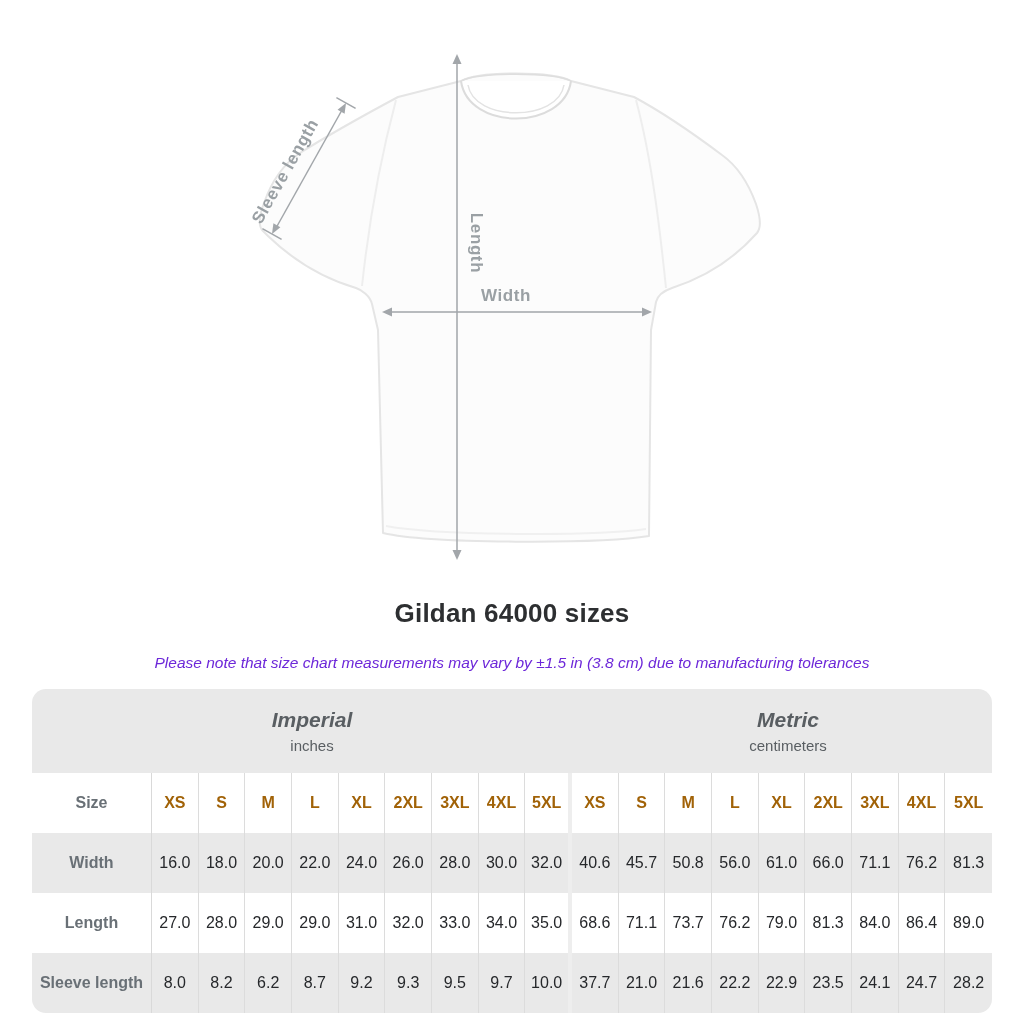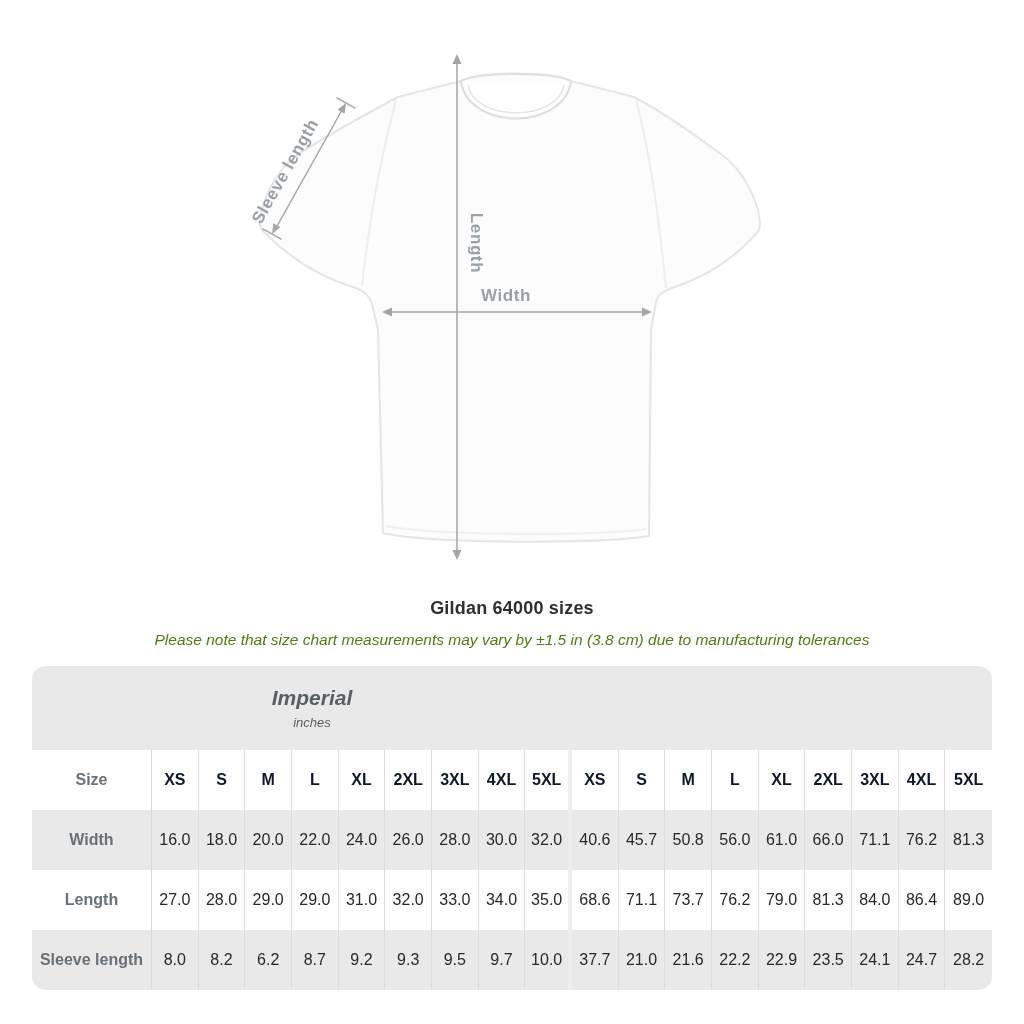--- a/index.html
+++ b/index.html
@@ -8,54 +8,54 @@
     width:1024px; height:1024px; overflow:hidden;
     font-family:"Liberation Sans","DejaVu Sans",sans-serif;
     -webkit-font-smoothing:antialiased;
   }
   .figure-wrap { width:1024px; height:592px; position:relative; }
   svg text {
     font-family:"Liberation Sans","DejaVu Sans",sans-serif;
     fill:#9aa0a4; font-weight:700; letter-spacing:.6px;
   }
   .page-title {
-    text-align:center; font-size:18px; font-weight:700; color:#2d2f31;
+    text-align:center; font-size:26px; font-weight:700; color:#2d2f31;
     margin-top:6px; letter-spacing:.2px;
   }
   .page-note {
-    text-align:center; font-style:italic; font-size:15.5px; color:#4d7c0f;
-    margin-top:12px;
+    text-align:center; font-style:italic; font-size:15.5px; color:#6d28d9;
+    margin-top:25px;
   }
   .size-table { width:960px; margin:17px auto 0; font-size:16px; }
   .band {
     display:grid; grid-template-columns:540px 420px;
     background:#e9e9e9; border-radius:14px 14px 0 0; height:84px;
   }
   .band-cell {
     display:flex; flex-direction:column; align-items:center; justify-content:center;
     gap:5px; color:#595e62;
   }
   .band-cell.imperial { padding-left:20px;align-items:center; }
   .band-cell.metric { padding-left:12px; }
   .g-label { font-weight:700; font-style:italic; font-size:21px; }
-  .g-sub { font-style:italic; font-size:13px; }
+  .g-sub { font-size:15px; }
   .row {
     display:grid; grid-template-columns:120px repeat(18,1fr); height:60px;
   }
   .r-gray { background:#e9e9e9; }
   .row:last-child { border-radius:0 0 14px 14px; overflow:hidden; }
   .c {
     display:flex; align-items:center; justify-content:center;
     border-right:1px solid #dcdcdc; white-space:nowrap;
   }
   .c:last-child { border-right:none; }
   .c.sizecol { border-right:1px solid #d9d9d9; }
   .c.secend { border-right:4px solid #eeeeee; }
   .c.lbl { font-weight:700; color:#697076; }
-  .c.hdr { font-weight:700; color:#0f172a; }
+  .c.hdr { font-weight:700; color:#a16207; }
   .c.val { color:#26282b; font-weight:400; }
 </style>
 </head>
 <body>
 
 <div class="figure-wrap">
   <svg viewBox="0 0 1024 592" width="1024" height="592">
 
     <g>
       <path d="M 461 81
@@ -114,20 +114,24 @@
 </div>
 
 <h1 class="page-title">Gildan 64000 sizes</h1>
 <p class="page-note">Please note that size chart measurements may vary by ±1.5 in (3.8 cm) due to manufacturing tolerances</p>
 
 <div class="size-table">
   <div class="band">
     <div class="band-cell imperial">
       <div class="g-label">Imperial</div>
       <div class="g-sub">inches</div>
+    </div>
+    <div class="band-cell metric">
+      <div class="g-label">Metric</div>
+      <div class="g-sub">centimeters</div>
     </div>
   </div>
   <div id="grid">
       <div class="row r-white">
         <div class="c lbl sizecol">Size</div>
         <div class="c hdr">XS</div>
         <div class="c hdr">S</div>
         <div class="c hdr">M</div>
         <div class="c hdr">L</div>
         <div class="c hdr">XL</div>

